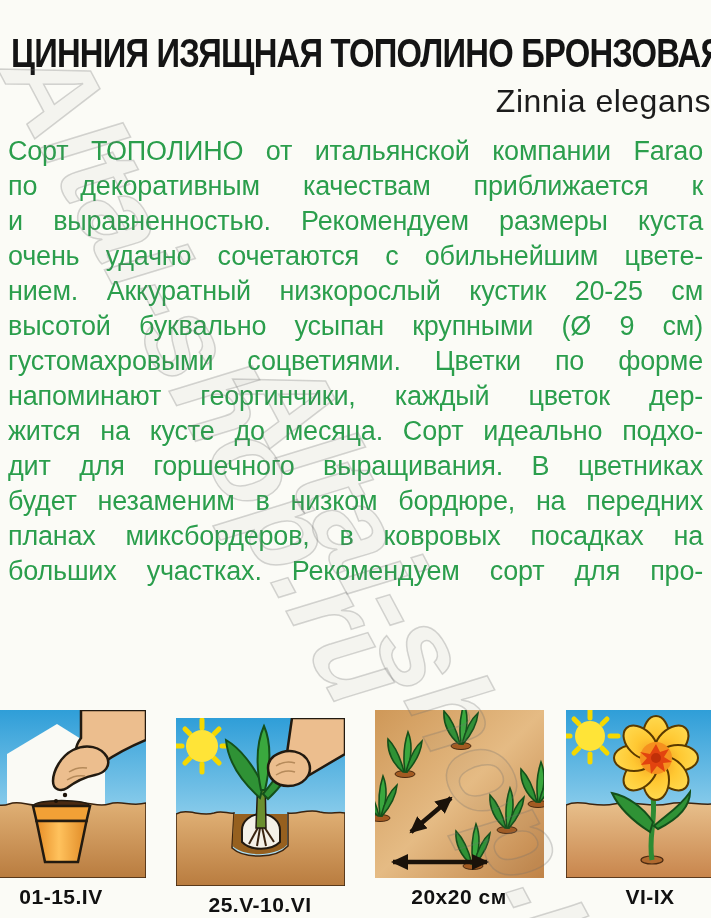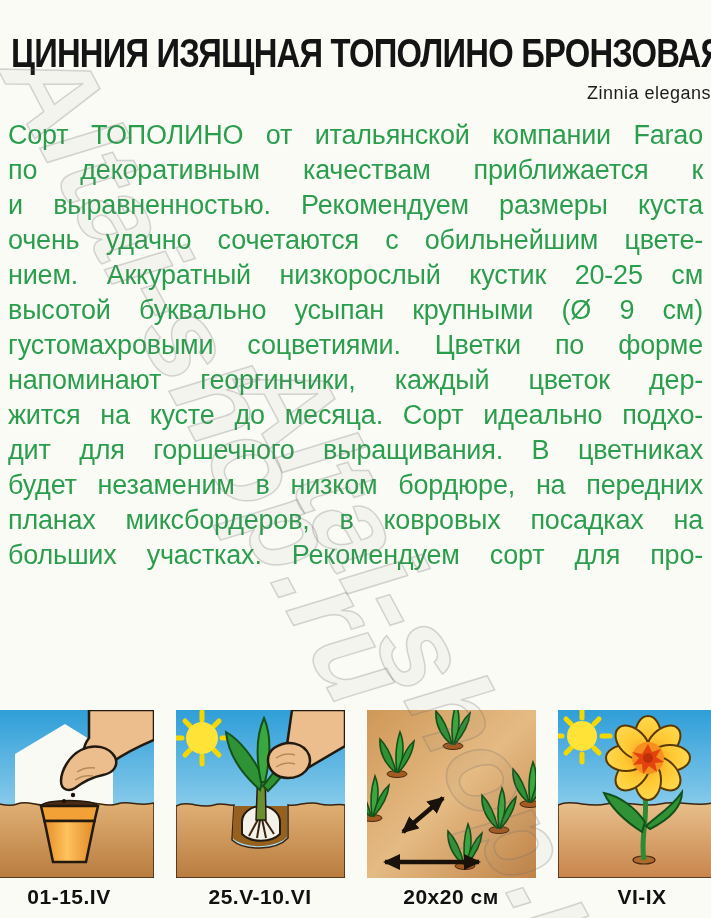--- a/index.html
+++ b/index.html
@@ -17,21 +17,21 @@
     display:flex;justify-content:center;white-space:nowrap;
   }
   .title-line span{
     display:inline-block;
     font-size:41px;font-weight:bold;letter-spacing:-1px;
     transform:scaleX(0.80);transform-origin:center;
     color:var(--title,#141414);
   }
   .subtitle{
     margin-top:6px;
-    font-size:18px;font-weight:400;color:#1c1c1c;letter-spacing:0.5px;
+    font-size:32px;font-weight:400;color:#1c1c1c;letter-spacing:0.5px;
   }
   
   .description{
     margin:14px 8px 0 8px;
     width:695px;
   }
   .body-line{
     font-size:27px;font-weight:normal;
     line-height:35px;height:35px;
     letter-spacing:-0.2px;
@@ -133,21 +133,21 @@
         </g>
         <g>
           <path d="M104,0 L169,0 L169,30 C150,38 136,46 126,53 C116,59 108,58 102,50 C97,43 98,36 104,28 Z" fill="#ecbe8e" stroke="#221a10" stroke-width="2.5"></path>
           <path d="M96,40 C110,33 124,37 130,47 C134,56 128,63 118,65 C108,67 98,72 90,78 C84,82 76,80 76,71 C76,61 84,46 96,40 Z" fill="#ecbe8e" stroke="#221a10" stroke-width="2.5"></path>
           <path d="M92,62 C98,58 104,57 110,58 M90,70 C96,66 102,65 108,66" fill="none" stroke="#b58a5a" stroke-width="1.5"></path>
         </g>
       </svg>
       <figcaption class="panel-label">01-15.IV</figcaption>
     </figure>
 
-    <figure class="panel" style="margin:0">
+    <figure class="panel" style="margin:8px">
       <svg viewBox="0 0 169 168">
         <defs>
           <linearGradient id="sky2" x1="0" y1="0" x2="0" y2="1">
             <stop offset="0" stop-color="#2f9ed8"></stop>
               <stop offset="1" stop-color="#c9ecf8"></stop>
           </linearGradient>
           <linearGradient id="soil2" x1="0" y1="0" x2="0" y2="1">
             <stop offset="0" stop-color="#e0b075"></stop>
               <stop offset="1" stop-color="#b97c3f"></stop>
           </linearGradient>

